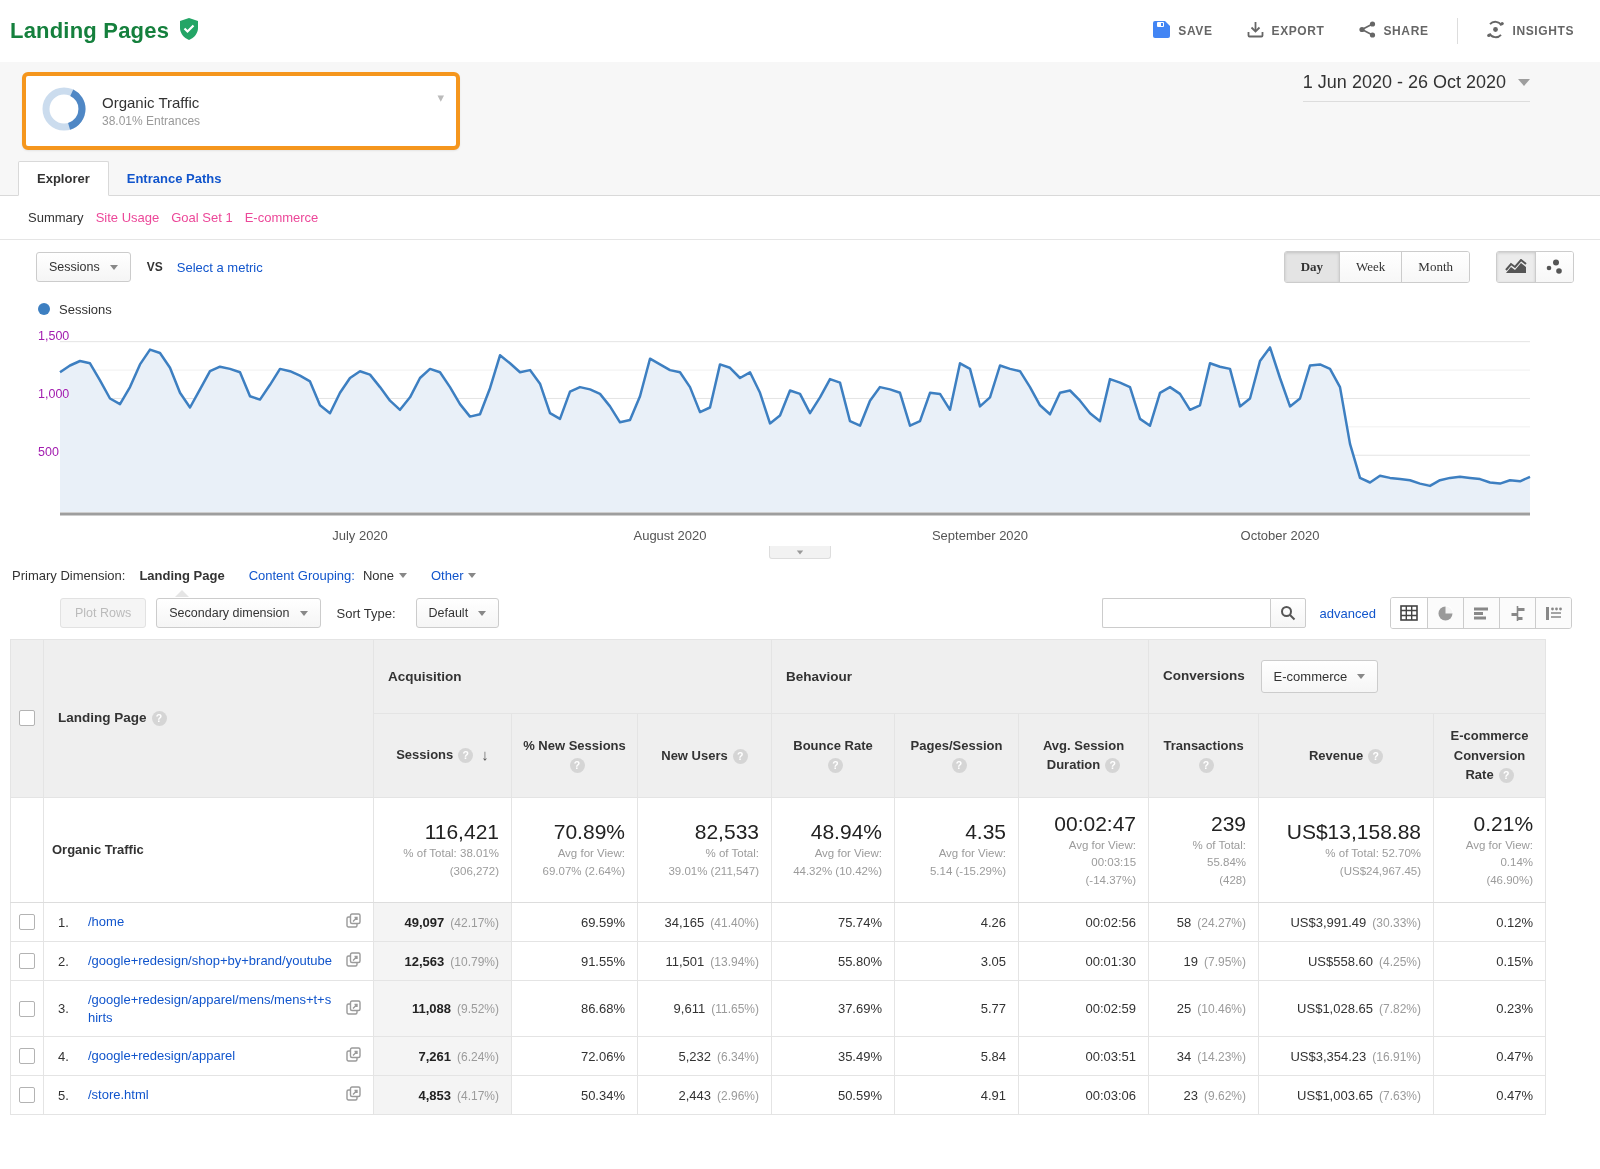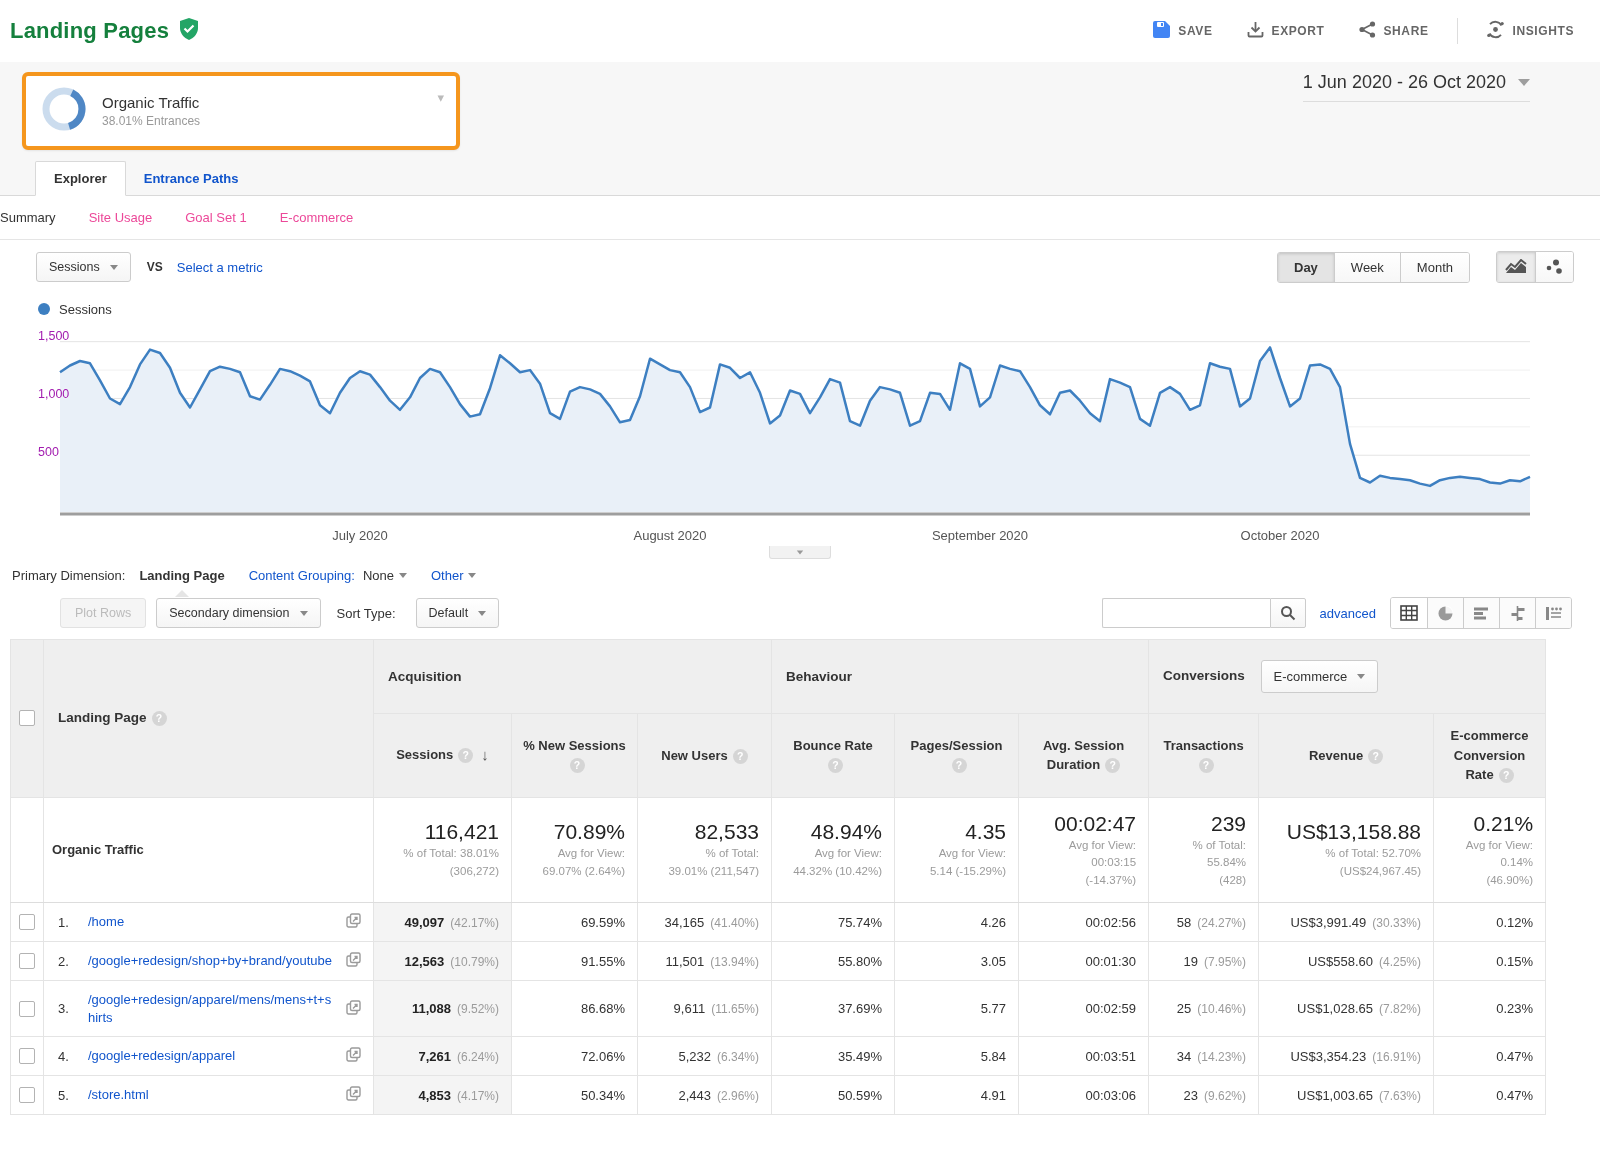--- a/index.html
+++ b/index.html
@@ -31,41 +31,41 @@
   .add-seg-label { margin-left:16px; font-size:16px; color:#8a8a8a; }
   .ring { width:44px; height:44px; border-radius:50%; border:6px solid #e3e3e3; }
   .date-picker { position:absolute; right:70px; top:10px; text-align:right; cursor:pointer; }
   .date-range { font-size:18px; color:#333; padding-bottom:8px; border-bottom:1px solid #ddd;
     display:inline-flex; align-items:center; gap:12px; }
   .caret-down { width:0; height:0; border-left:6px solid transparent; border-right:6px solid transparent;
     border-top:7px solid #9e9e9e; display:inline-block; }
 
   
   .tab-bar { height:36px; background:#f7f7f7; border-bottom:1px solid #d9d9d9;
-    display:flex; align-items:flex-end; padding-left:35px; }
+    display:flex; align-items:flex-end; padding-left:18px; }
   .tab { font-size:13px; font-weight:bold; padding:9px 18px; cursor:pointer; }
   .tab.active { background:#fff; border:1px solid #d9d9d9; border-bottom:1px solid #fff;
     border-radius:2px 2px 0 0; margin-bottom:-1px; color:#333; }
   .tab.link { color:#15c; }
   .subnav { height:44px; border-bottom:1px solid #e5e5e5; display:flex; align-items:center;
-    gap:33px; background:#fff; }
+    gap:12px; padding-left:28px; background:#fff; }
   .subnav-item { font-size:13px; cursor:pointer; }
   .subnav-item.active { color:#333; }
   .subnav-item.link { color:#ec4899; }
 
   
   .controls-row { height:54px; display:flex; align-items:center; padding:0 26px 0 36px; }
   .dd-btn { display:inline-flex; align-items:center; gap:10px; background:linear-gradient(#fff,#f5f5f5);
     border:1px solid #ccc; border-radius:3px; padding:7px 12px; font-size:12.5px; color:#333; cursor:pointer; }
   .caret-sm { width:0; height:0; border-left:4px solid transparent; border-right:4px solid transparent;
     border-top:5px solid #888; display:inline-block; }
   .vs-label { font-size:12px; font-weight:bold; color:#333; margin:0 14px 0 16px; }
   .link-text { font-size:13px; color:#15c; cursor:pointer; }
   .controls-right { margin-left:auto; display:flex; align-items:center; gap:26px; }
-  .seg-group { display:flex; border:1px solid #ccc; border-radius:3px; overflow:hidden; }
+  .seg-group { display:flex; border:1px solid #ccc; border-radius:3px; overflow:hidden;font-family:Liberation Serif, serif; }
   .seg-group .seg-btn { padding:7px 16px; font-size:13px; background:linear-gradient(#fff,#f7f7f7);
     border-left:1px solid #ccc; cursor:pointer; color:#333; }
   .seg-group .seg-btn:first-child { border-left:none; }
   .seg-group .seg-btn.active { background:#e4e4e4; box-shadow:inset 0 1px 3px rgba(0,0,0,.15); font-weight:bold; }
   .icon-group { display:flex; border:1px solid #ccc; border-radius:3px; overflow:hidden; }
   .icon-btn { width:38px; height:30px; display:flex; align-items:center; justify-content:center;
     background:linear-gradient(#fff,#f7f7f7); border-left:1px solid #ccc; cursor:pointer; }
   .icon-btn:first-child { border-left:none; }
   .icon-btn.active { background:#ececec; box-shadow:inset 0 1px 3px rgba(0,0,0,.15); }
 

